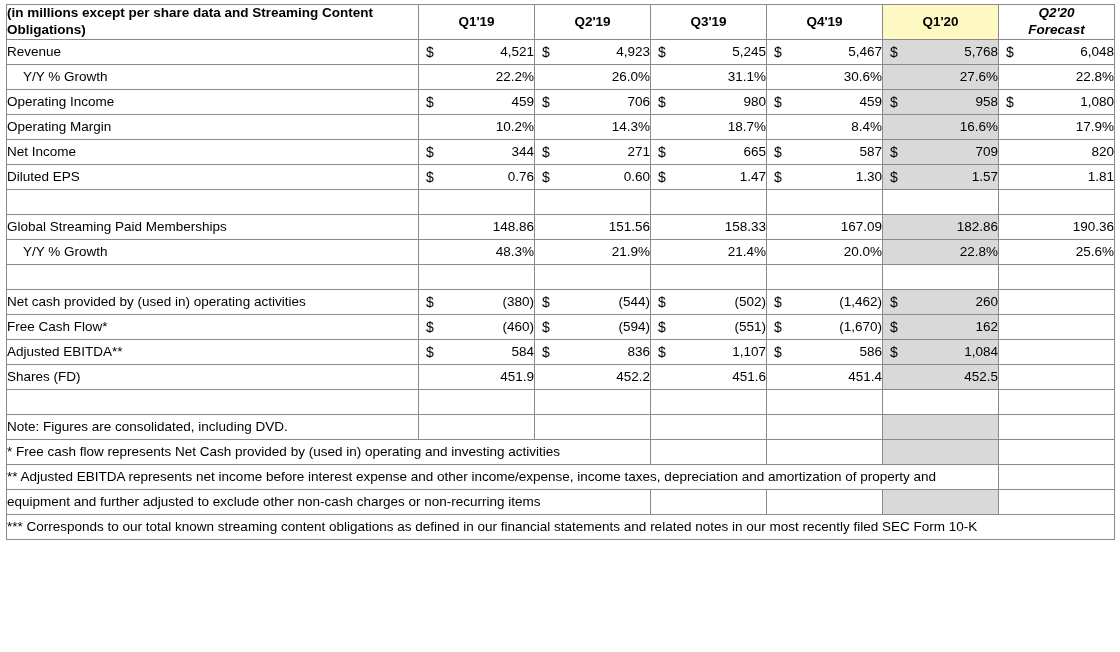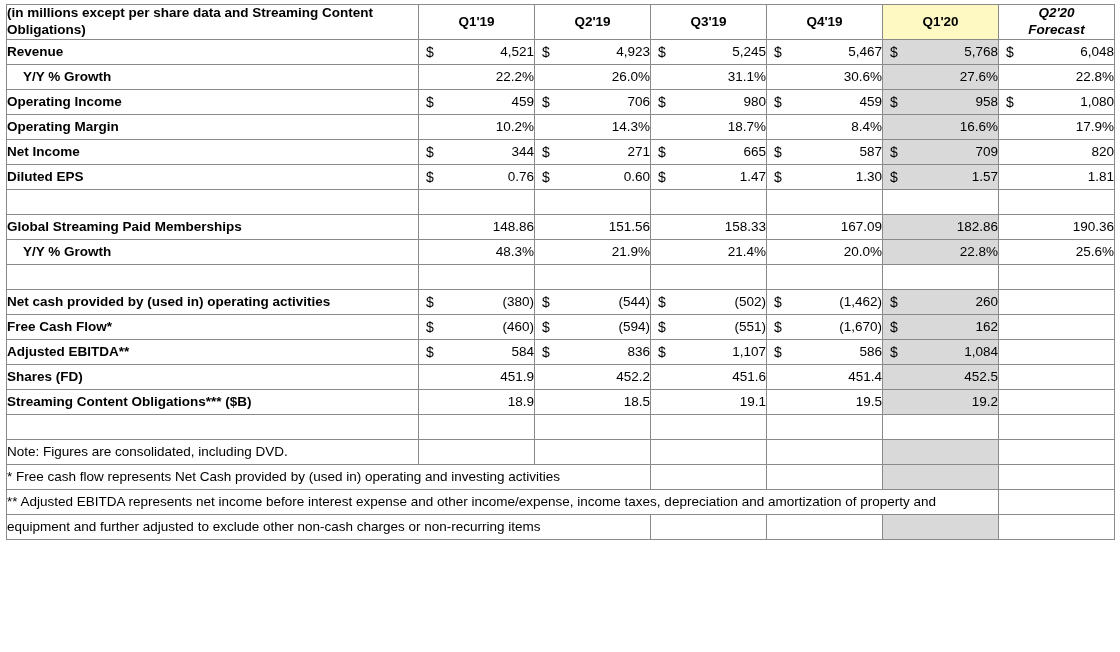--- a/index.html
+++ b/index.html
@@ -58,21 +58,20 @@
   .hdr-q.forecast {
     font-style: italic;
     line-height: 1.25;
   }
 
   .rowlabel {
     padding-left: 6px;
     font-size: 14px;
     white-space: nowrap;
     overflow: hidden;
-    font-weight: bold;
   }
   .rowlabel.indent { padding-left: 16px; }
 
   .cell {
     position: relative;
     padding: 0 8px 0 0;
     text-align: right;
     font-size: 14px;
     white-space: nowrap;
   }
@@ -240,29 +239,20 @@
         </tr>
         <tr>
           <td class="rowlabel">Shares (FD)</td>
           <td class="cell"><span>451.9</span></td>
           <td class="cell"><span>452.2</span></td>
           <td class="cell"><span>451.6</span></td>
           <td class="cell"><span>451.4</span></td>
           <td class="cell shaded"><span>452.5</span></td>
           <td class="cell"><span></span></td>
         </tr>
-        <tr>
-          <td class="rowlabel">Streaming Content Obligations*** ($B)</td>
-          <td class="cell"><span>18.9</span></td>
-          <td class="cell"><span>18.5</span></td>
-          <td class="cell"><span>19.1</span></td>
-          <td class="cell"><span>19.5</span></td>
-          <td class="cell shaded"><span>19.2</span></td>
-          <td class="cell"><span></span></td>
-        </tr>
         <tr class="blankrow">
           <td></td>
           <td></td>
           <td></td>
           <td></td>
           <td></td>
           <td class="shaded"></td>
           <td></td>
         </tr>
         <tr class="noterow">
@@ -284,16 +274,19 @@
         <tr class="noterow">
           <td colspan="6">** Adjusted EBITDA represents net income before interest expense and other income/expense, income taxes, depreciation and amortization of property and</td>
           <td></td>
         </tr>
         <tr class="noterow">
           <td colspan="3">equipment and further adjusted to exclude other non-cash charges or non-recurring items</td>
           <td></td>
           <td></td>
           <td class="shaded"></td>
           <td></td>
+        </tr>
+        <tr class="noterow">
+          <td colspan="7">*** Corresponds to our total known streaming content obligations as defined in our financial statements and related notes in our most recently filed SEC Form 10-K</td>
         </tr>
       </tbody>
   </table>
 </div>
 
 </body></html>

